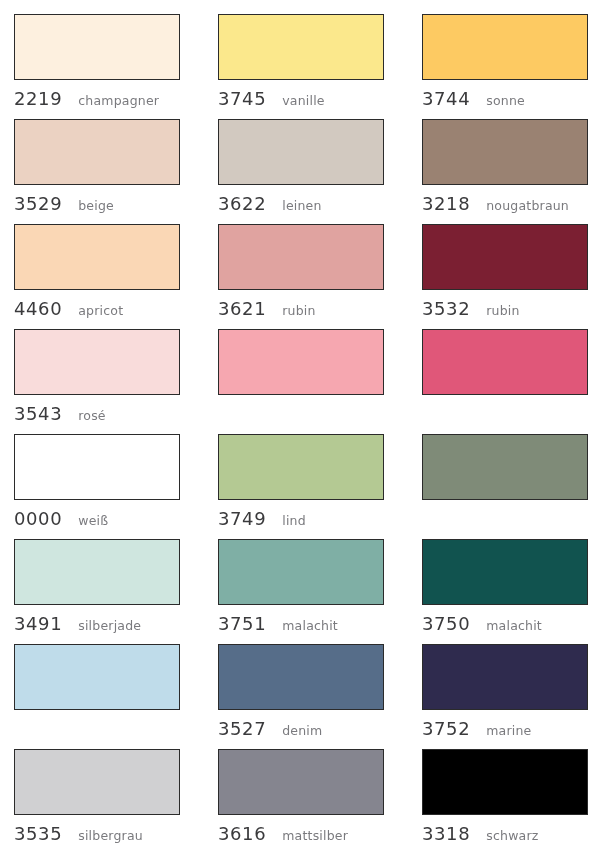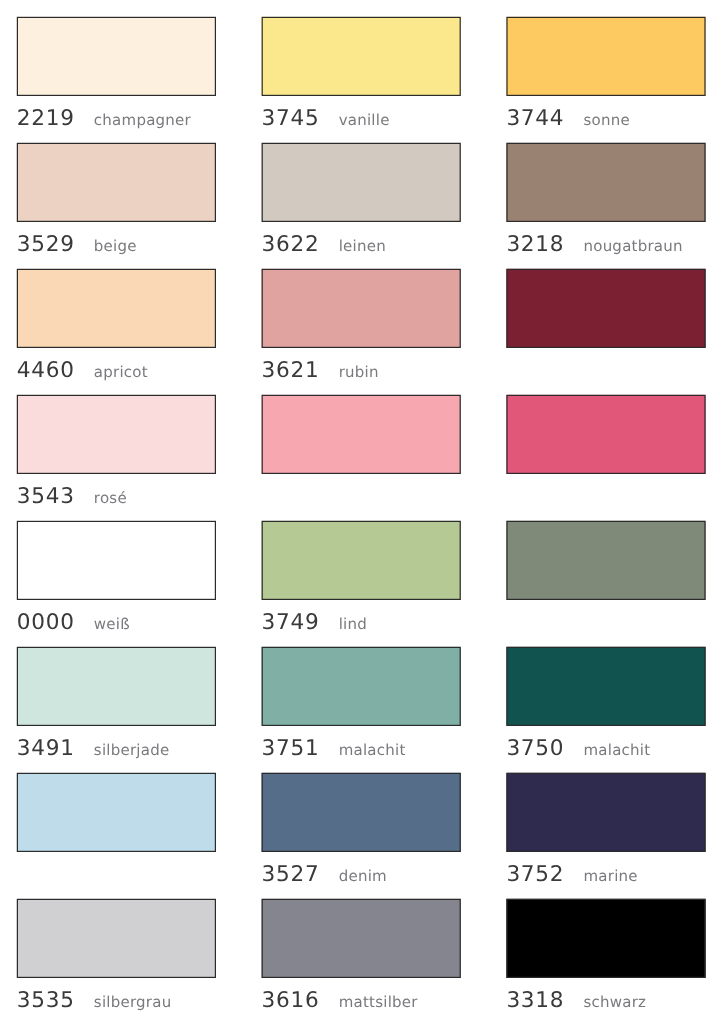--- a/index.html
+++ b/index.html
@@ -114,20 +114,24 @@
       </div>
       <div class="swatch-cell">
         <div class="swatch-chip" style="background: rgb(224, 163, 160); border-color: rgb(43, 43, 43);"></div>
         <div class="swatch-caption">
           <span class="swatch-code">3621</span>
           <span class="swatch-name">rubin</span>
         </div>
       </div>
       <div class="swatch-cell">
         <div class="swatch-chip" style="background: rgb(123, 31, 50); border-color: rgb(43, 43, 43);"></div>
+        <div class="swatch-caption">
+          <span class="swatch-code">3532</span>
+          <span class="swatch-name">rubin</span>
+        </div>
       </div>
       <div class="swatch-cell">
         <div class="swatch-chip" style="background: rgb(249, 220, 219); border-color: rgb(43, 43, 43);"></div>
         <div class="swatch-caption">
           <span class="swatch-code">3543</span>
           <span class="swatch-name">rosé</span>
         </div>
       </div>
       <div class="swatch-cell">
         <div class="swatch-chip" style="background: rgb(246, 167, 176); border-color: rgb(43, 43, 43);"></div>

